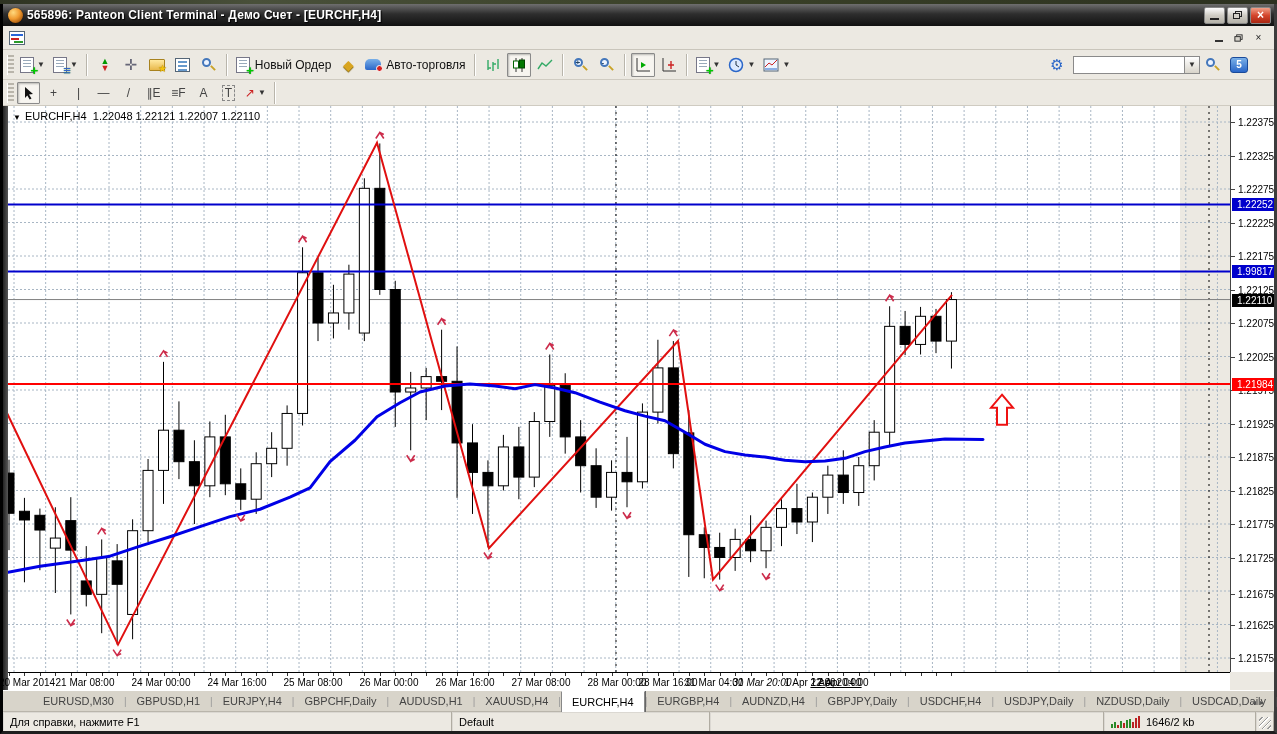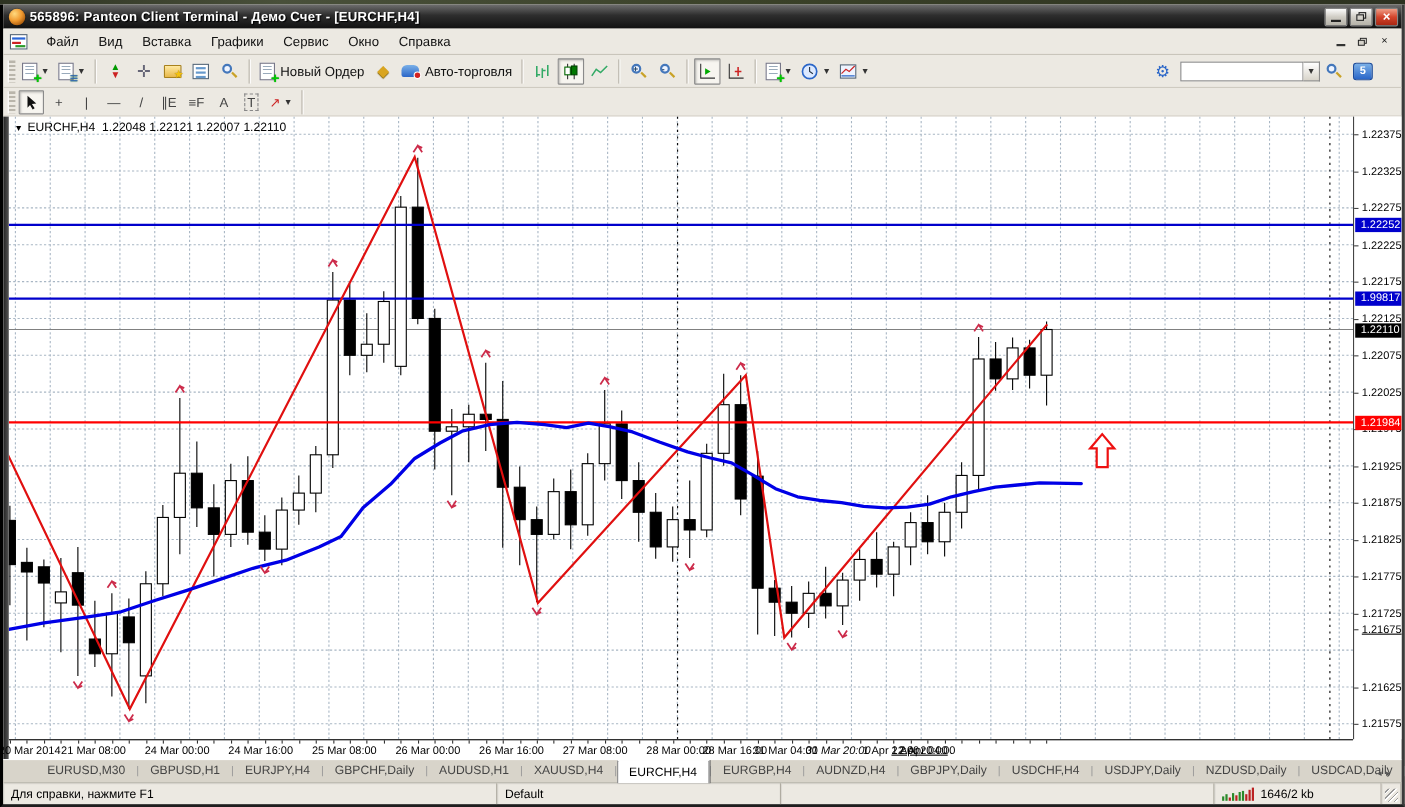--- a/index.html
+++ b/index.html
@@ -74,21 +74,21 @@
   .searchbox{display:flex;align-items:center;margin-left:auto;margin-right:20px;}
   .searchbox input{width:112px;height:18px;border:1px solid #8a8a8a;font-size:11px;padding:0 3px;background:#fff;}
   .combo-drop{width:15px;height:18px;border:1px solid #8a8a8a;border-left:none;background:linear-gradient(#fff,#d8d4ca);
     font-size:8px;display:flex;align-items:center;justify-content:center;color:#333;}
   .tf-btn{font-size:11px;color:#222;}
   .cursor-svg{width:12px;height:14px;}
   .boxT{border:1px dashed #888;padding:0 2px;font-size:10px;color:#444;}
   .tool-glyph{font-size:12px;color:#444;}
   .red{color:#c22;}
   
-  .chartarea{position:relative;width:1271px;height:584px;background:#fff;}
+  .chartarea{position:relative;width:1177px;height:584px;background:#fff;}
   .left-strip{position:absolute;left:0;top:0;width:5px;height:584px;background:linear-gradient(90deg,#222,#555);z-index:5;}
   #chart-svg{position:absolute;left:5px;top:0;width:1222px;height:566px;display:block;}
   .chart-header{position:absolute;left:10px;top:4px;font-size:11px;color:#000;z-index:4;background:transparent;}
   .chart-header .tri{font-size:8px;margin-right:4px;}
   .price-axis{position:absolute;left:1227px;top:0;width:44px;height:566px;background:#fff;border-left:1px solid #444;z-index:6;}
   .pa-label{position:absolute;left:0;width:100%;height:13px;font-size:10px;color:#000;padding-left:7px;line-height:13px;white-space:nowrap;}
   .pa-label::before{content:"";position:absolute;left:0;top:6px;width:4px;height:1px;background:#444;}
   .pa-badge{position:absolute;left:1px;width:42px;height:13px;font-size:10px;color:#fff;padding-left:5px;line-height:13px;z-index:7;white-space:nowrap;}
   .time-axis{position:absolute;left:5px;top:566px;width:1222px;height:18px;background:#fff;border-top:1px solid #000;z-index:6;}
   .ta-label{position:absolute;top:4px;font-size:10px;color:#000;transform:translateX(-50%);white-space:nowrap;}
@@ -133,29 +133,20 @@
         </div>
       <div class="tb-btn close">×</div>
     </div>
   </div>
 
   <div class="menubar">
     <div class="mdi-icon">
         <i></i>
         <i></i>
         <i></i>
-      </div>
-    <div id="menu-items" style="display:flex;">
-        <div class="menu-item">Файл</div>
-        <div class="menu-item">Вид</div>
-        <div class="menu-item">Вставка</div>
-        <div class="menu-item">Графики</div>
-        <div class="menu-item">Сервис</div>
-        <div class="menu-item">Окно</div>
-        <div class="menu-item">Справка</div>
       </div>
     <div class="mdi-btns">
       <div class="mdi-btn">
           <span style="position:absolute;bottom:3px;left:5px;width:8px;height:2px;background:#333;"></span>
         </div>
       <div class="mdi-btn">
           <span class="glyph-restore" style="transform:scale(.9)">
             <i></i>
             <i></i>
           </span>
@@ -573,21 +564,21 @@
         <div class="pa-label" style="top: 144px;">1.22175</div>
         <div class="pa-label" style="top: 177.5px;">1.22125</div>
         <div class="pa-label" style="top: 211px;">1.22075</div>
         <div class="pa-label" style="top: 244.5px;">1.22025</div>
         <div class="pa-label" style="top: 278px;">1.21975</div>
         <div class="pa-label" style="top: 311.5px;">1.21925</div>
         <div class="pa-label" style="top: 345px;">1.21875</div>
         <div class="pa-label" style="top: 378.5px;">1.21825</div>
         <div class="pa-label" style="top: 412px;">1.21775</div>
         <div class="pa-label" style="top: 445.5px;">1.21725</div>
-        <div class="pa-label" style="top: 460px; text-decoration: underline;">1.21675</div>
+        <div class="pa-label" style="top: 482px;">1.21675</div>
         <div class="pa-label" style="top: 512.5px;">1.21625</div>
         <div class="pa-label" style="top: 546px;">1.21575</div>
         <div class="pa-badge" style="top: 92.41px; background: rgb(0, 0, 204);">1.22252</div>
         <div class="pa-badge" style="top: 159.41px; background: rgb(0, 0, 204);">1.99817</div>
         <div class="pa-badge" style="top: 271.97px; background: rgb(255, 0, 0);">1.21984</div>
         <div class="pa-badge" style="top: 187.55px; background: rgb(0, 0, 0);">1.22110</div>
       </div>
     <div class="time-axis" id="time-axis">
         <div class="ta-tick" style="left: 1px;"></div>
         <div class="ta-tick" style="left: 16.45px;"></div>

